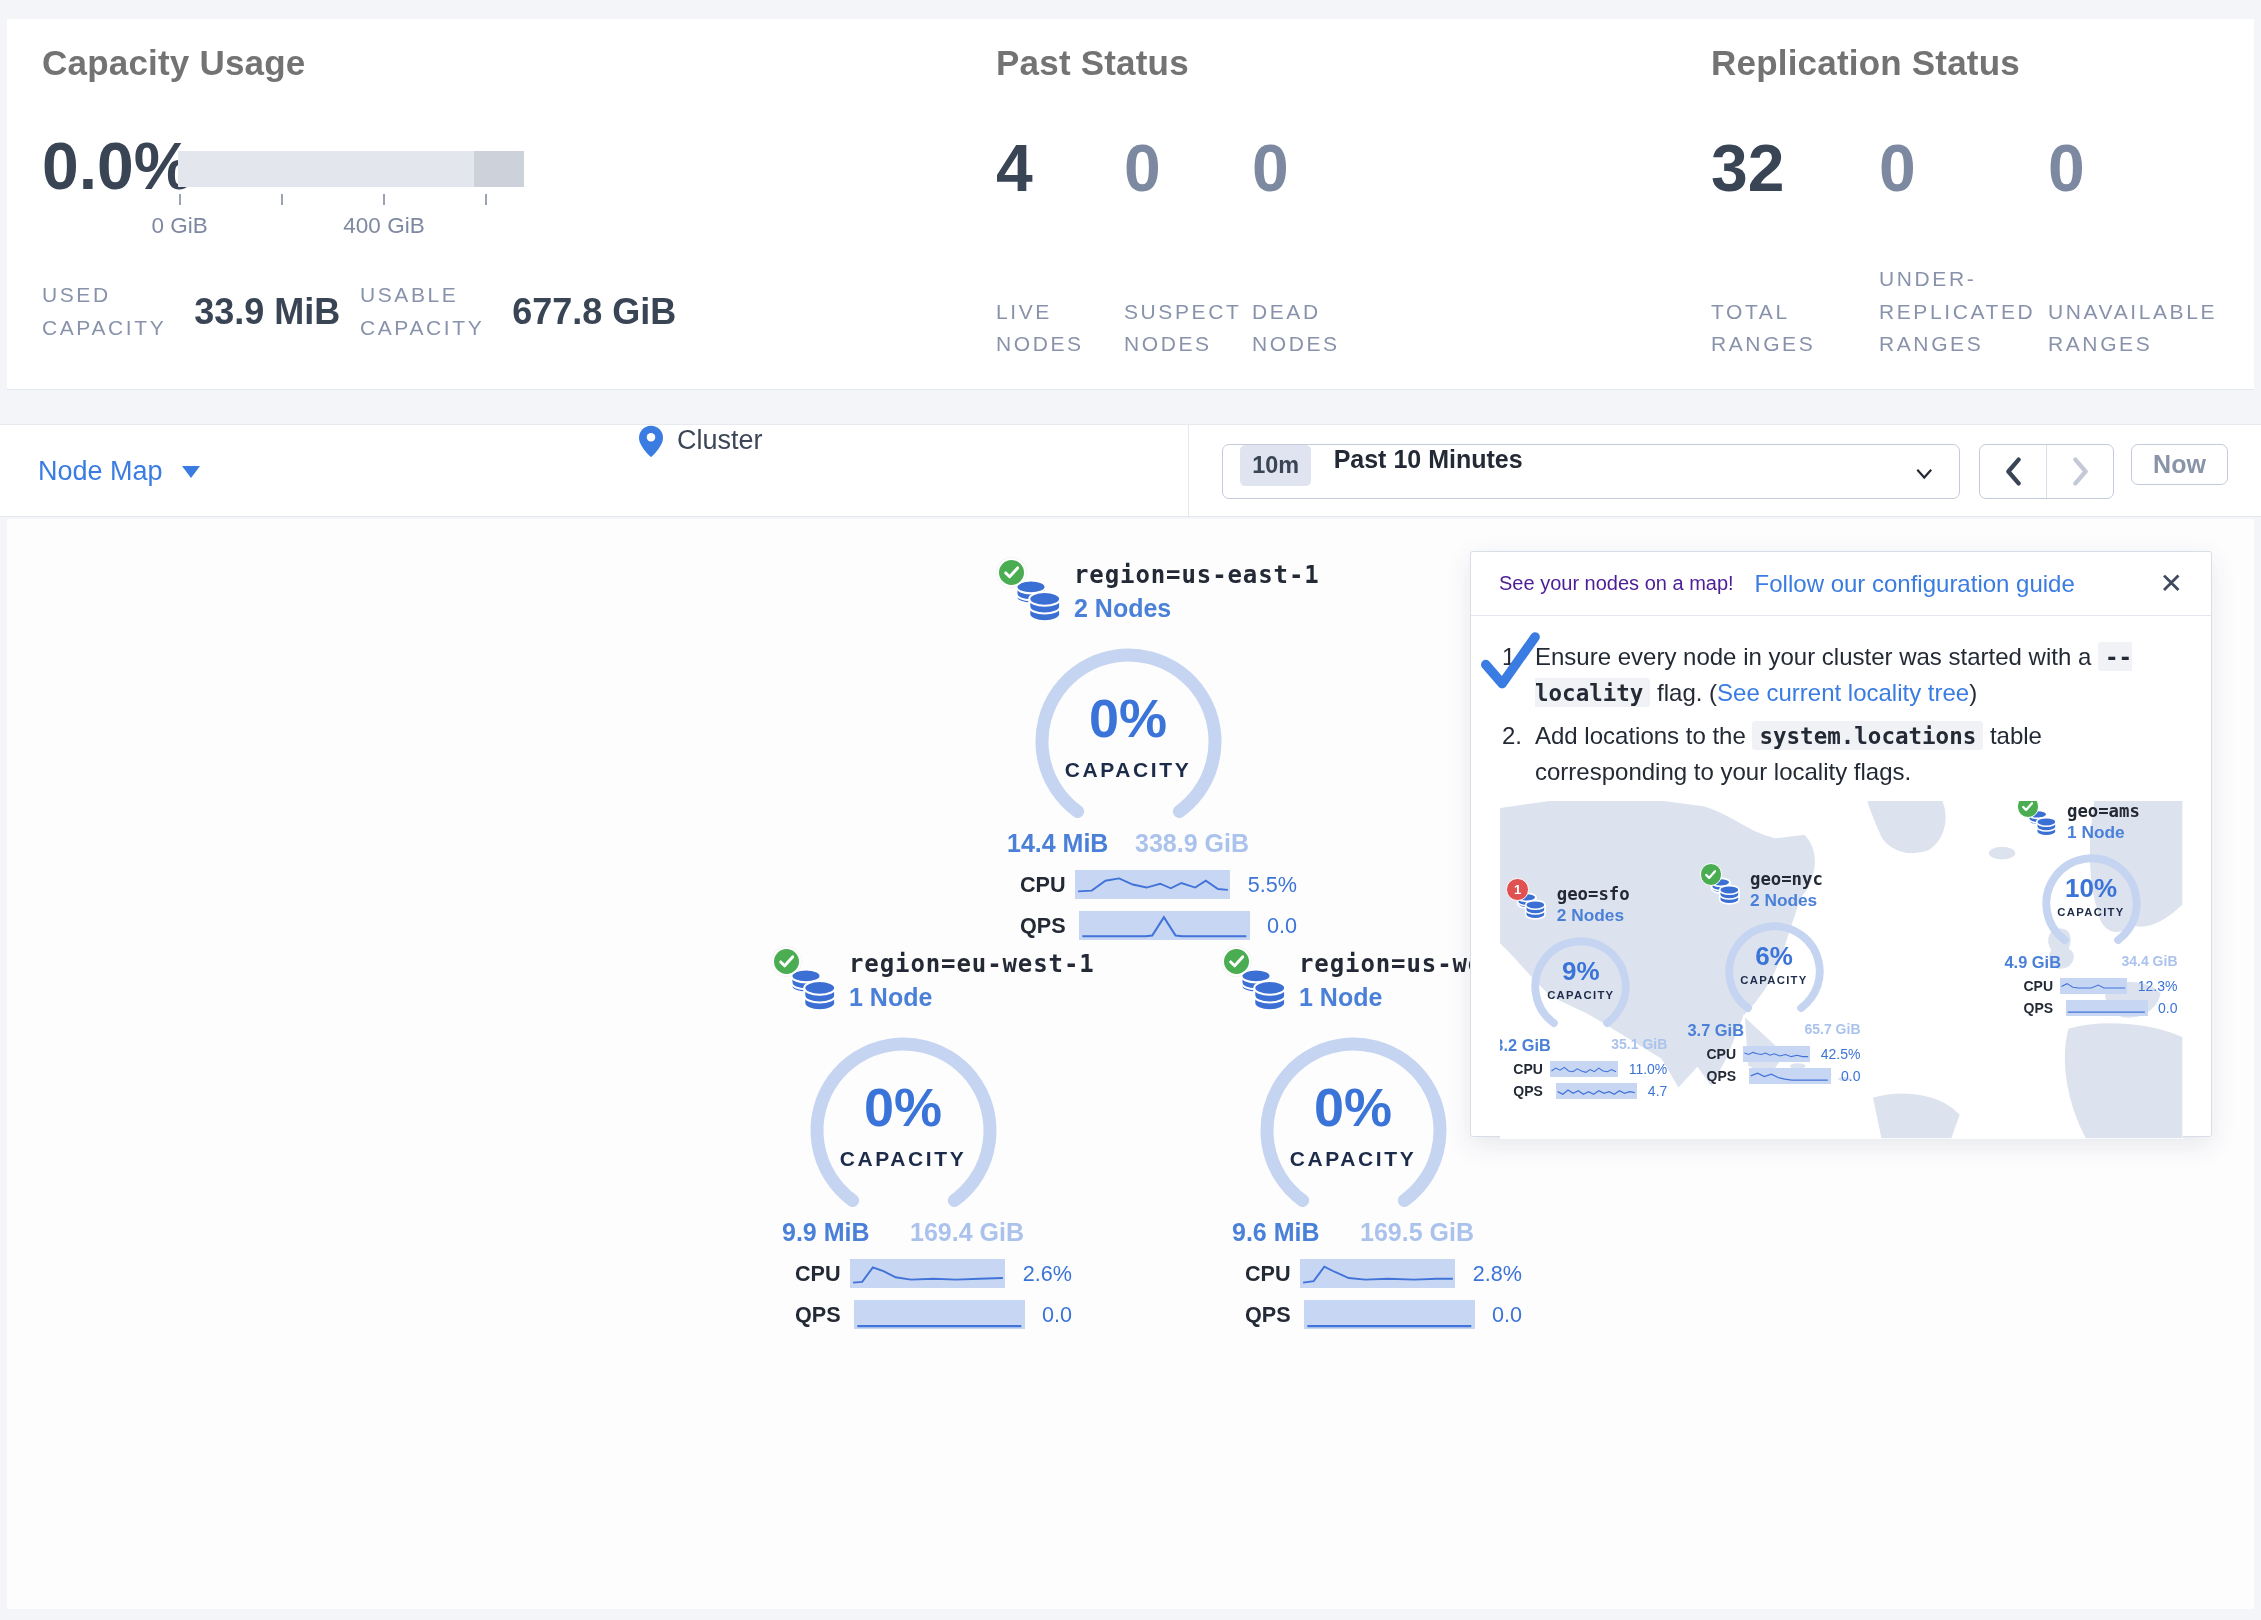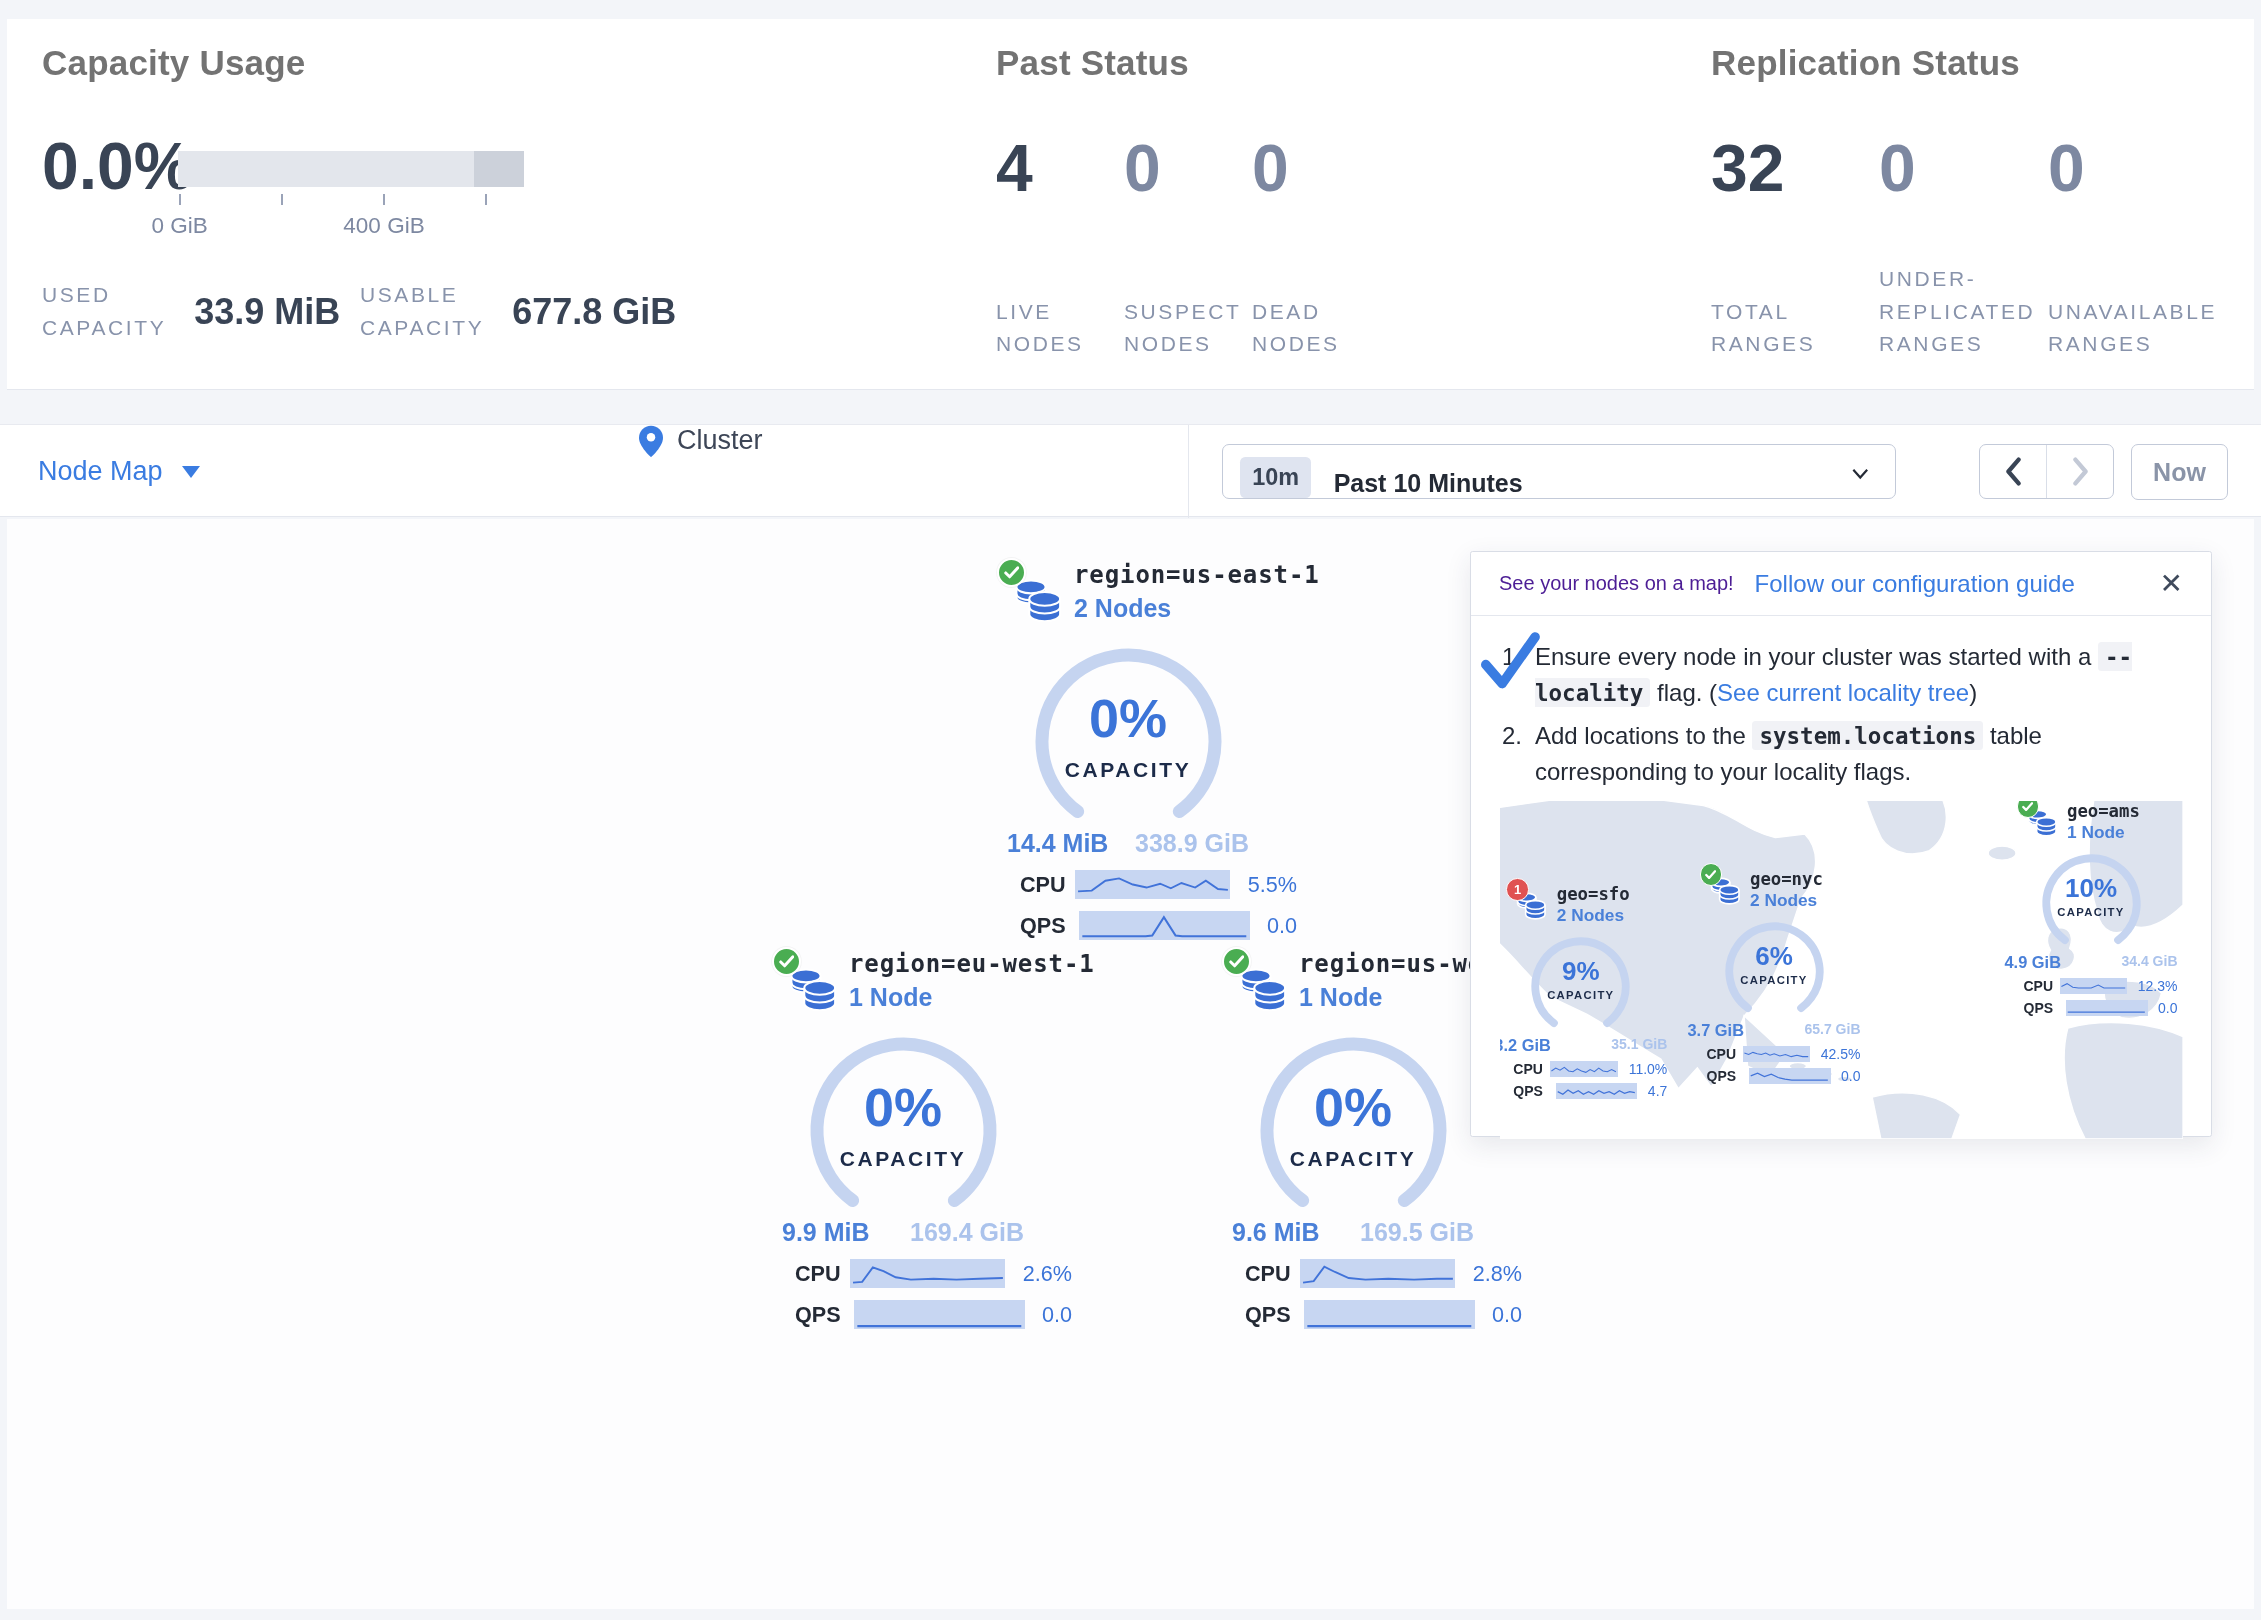--- a/index.html
+++ b/index.html
@@ -29,29 +29,29 @@
 
   
   .toolbar { position:absolute; left:0; right:0; top:424px; height:93px; background:#fff; border-top:0.9px solid #e8eaf0; border-bottom:0.9px solid #e4e7ee; }
   .view-selector { position:absolute; left:38px; top:0; height:93px; display:flex; align-items:center; gap:19px; cursor:pointer; }
   .view-selector span { font-size:27px; color:#3a7ce1; }
   .caret-down { width:0; height:0; border-left:9.5px solid transparent; border-right:9.5px solid transparent; border-top:12px solid #3a7ce1; }
   .breadcrumb { position:absolute; left:639px; top:0; height:93px; display:flex; gap:14px; }
   .breadcrumb span { font-size:27px; color:#3d4657; }
   .toolbar-divider { position:absolute; left:1188px; top:0; width:0.9px; height:93px; background:#e4e7ee; }
 
-  .time-select { position:absolute; left:1222px; top:19px; width:674px; height:55px; border:1.7px solid #c3cad9; border-radius:7px; background:#fff; display:flex; align-items:flex-end; cursor:pointer; }
+  .time-select { position:absolute; left:1222px; top:19px; width:738px; height:55px; border:1.7px solid #c3cad9; border-radius:7px; background:#fff; display:flex; align-items:flex-start; cursor:pointer; }
   .time-badge { margin-left:17.3px; background:#dfe4f0; border-radius:5.2px; padding:7px 12px; font-size:23.4px; font-weight:bold; color:#394455; }
   .time-label { margin-left:22.5px; font-size:25px; font-weight:bold; color:#242a35; }
   .time-chevron { position:absolute; right:24px; top:17.3px; }
 
   .arrow-group { position:absolute; left:1979px; top:19px; width:135px; height:55px; border:1.7px solid #c3cad9; border-radius:7px; background:#fff; display:flex; }
   .arrow-btn { flex:1; display:flex; align-items:center; justify-content:center; cursor:pointer; }
   .arrow-btn + .arrow-btn { border-left:0.9px solid #d9dee8; }
-  .now-btn { position:absolute; left:2131px; top:19px; width:97px; height:56px; border:1.7px solid #c3cad9; border-radius:7px; background:#fff; display:flex; align-items:center; justify-content:center; font-size:25px; font-weight:bold; color:#8a94a8; cursor:pointer; }
+  .now-btn { position:absolute; left:2131px; top:19px; width:97px; height:41px; border:1.7px solid #c3cad9; border-radius:7px; background:#fff; display:flex; align-items:center; justify-content:center; font-size:25px; font-weight:bold; color:#8a94a8; cursor:pointer; }
 
   
   .main { position:absolute; left:7px; right:7px; top:519px; height:1090px; background:#fdfdfe; }
 
   .node-card { position:absolute; width:338px; }
   .node-head { position:relative; padding-left:61px; min-height:74px; }
   .status-badge { position:absolute; left:38px; top:-3.5px; width:29px; height:29px; border-radius:50%; background:#4aad52; border:2.6px solid #fff; box-shadow:0 0 0 0.9px rgba(0,0,0,.04); display:flex; align-items:center; justify-content:center; z-index:2; }
   .db-icon { position:absolute; left:54px; top:17.3px; }
   .head-text { padding-left:54px; }
   .node-name { font-family:"DejaVu Sans Mono", monospace; font-size:24px; font-weight:bold; color:#242a35; letter-spacing:0.9px; white-space:nowrap; }

